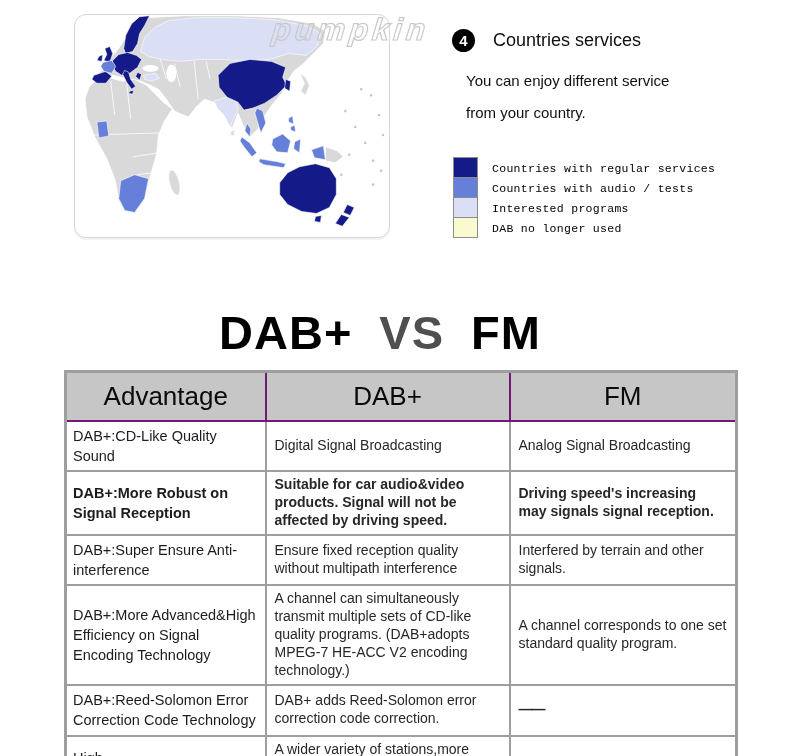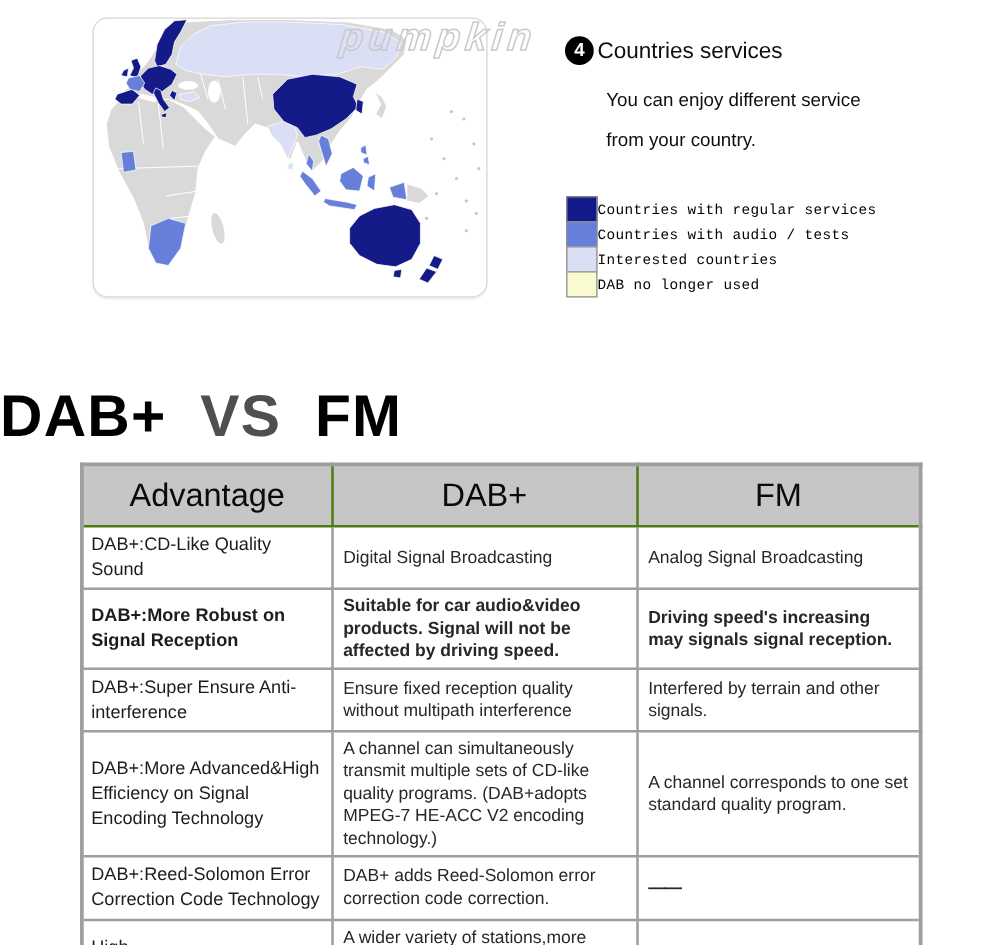--- a/index.html
+++ b/index.html
@@ -27,51 +27,51 @@
   }
 
   
   .section{ position:absolute; left:452px; top:29px; }
   .section-head{ display:flex; align-items:center; }
   .badge{
     width:23px; height:23px; border-radius:50%; background:#000; color:#fff;
     font-size:15px; font-weight:bold; display:flex; align-items:center; justify-content:center;
     flex:0 0 auto;
   }
-  .section-title{ margin-left:3px; font-size:18px; color:#0f0f0f; }
-  .section-desc{ margin-top:13px; margin-left:33px; font-size:15px; color:#0f0f0f; }
+  .section-title{ margin-left:18px; font-size:18px; color:#0f0f0f; }
+  .section-desc{ margin-top:13px; margin-left:14px; font-size:15px; color:#0f0f0f; }
   .section-desc div{ line-height:32px; }
 
   
   .legend{ position:absolute; left:453px; top:158px; }
   .legend-row{ display:flex; align-items:center; height:20px; }
   .swatch{
     width:25px; height:21px; border:1px solid #8c8c8c; margin-top:-1px;
     flex:0 0 auto;
   }
   .legend-label{
-    font-family:"Liberation Mono", monospace;
+    margin-left:14px; font-family:"Liberation Mono", monospace;
     font-size:11.5px; color:#000; white-space:nowrap; letter-spacing:0.3px;
   }
 
   
   .vs-title{
-    position:absolute; left:0; top:305px; width:760px; text-align:left;
+    position:absolute; left:0; top:305px; width:760px; text-align:center;
     font-size:47px; font-weight:bold; color:#000; letter-spacing:1px;
   }
   .vs-mid{ margin:0 27px; }
 
   
   .cmp-table{
     position:absolute; left:64px; top:370px; width:672px;
     border-collapse:collapse; table-layout:fixed; background:#fff;
     border:3px solid #9e9e9e;
   }
   .cmp-table th{
-    background:#c6c6c6; border:2px solid #4d7c0f;
+    background:#c6c6c6; border:2px solid #701a75;
     font-size:26px; font-weight:400; color:#0a0a0a; height:49px;
     text-align:center; vertical-align:middle;
   }
   .cmp-table td{
     border:2px solid #9e9e9e; vertical-align:middle;
     font-size:14px; color:#272727; line-height:1.28; padding:4px 8px;
     background:#fff;
   }
   .cmp-table td.adv{ font-size:14.5px; line-height:1.4; color:#1c1c1c; padding-left:6px; }
   tr.r1 td{ height:42px; } tr.r2 td{ height:47px;font-weight:bold; } tr.r3 td{ height:41px; }
@@ -179,21 +179,21 @@
   <div class="legend-row">
     <div class="swatch" style="background-color: rgb(20, 26, 135);"></div>
     <div class="legend-label">Countries with regular services</div>
   </div>
   <div class="legend-row">
     <div class="swatch" style="background-color: rgb(102, 128, 217);"></div>
     <div class="legend-label">Countries with audio / tests</div>
   </div>
   <div class="legend-row">
     <div class="swatch" style="background-color: rgb(219, 223, 246);"></div>
-    <div class="legend-label">Interested countries</div>
+    <div class="legend-label">Interested programs</div>
   </div>
   <div class="legend-row">
     <div class="swatch" style="background-color: rgb(250, 250, 208);"></div>
     <div class="legend-label">DAB no longer used</div>
   </div>
 </div>
 
 <div class="vs-title">
   <span>DAB+</span><span class="vs-mid" style="color: rgb(79, 79, 79);">VS</span><span>FM</span>
 </div>

